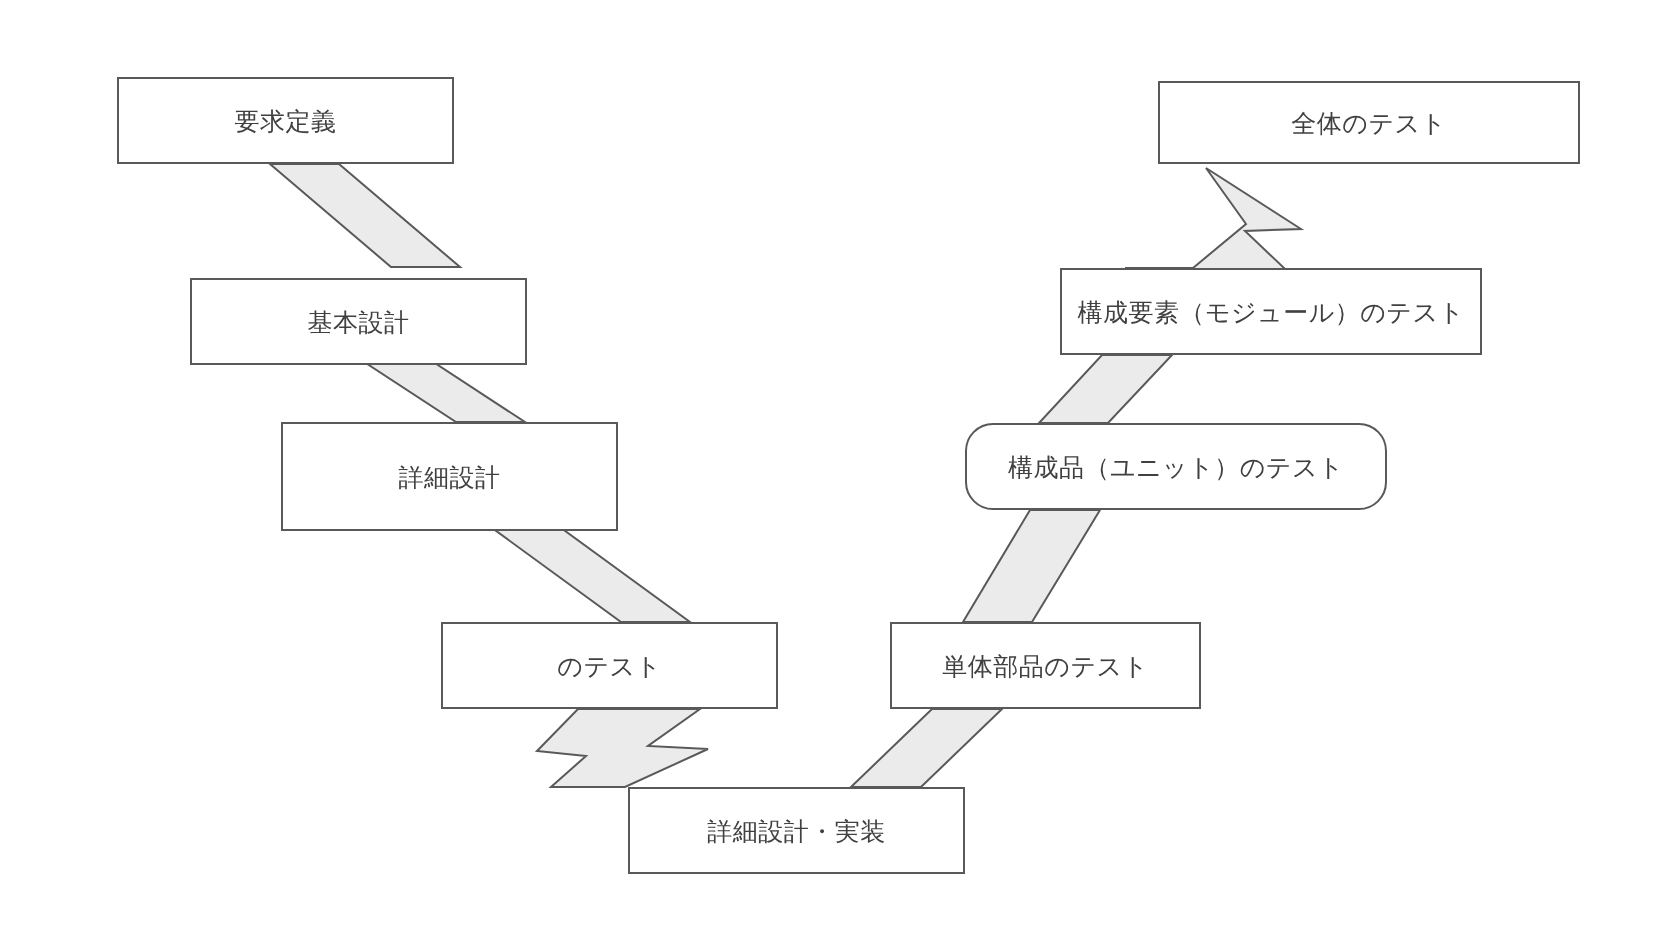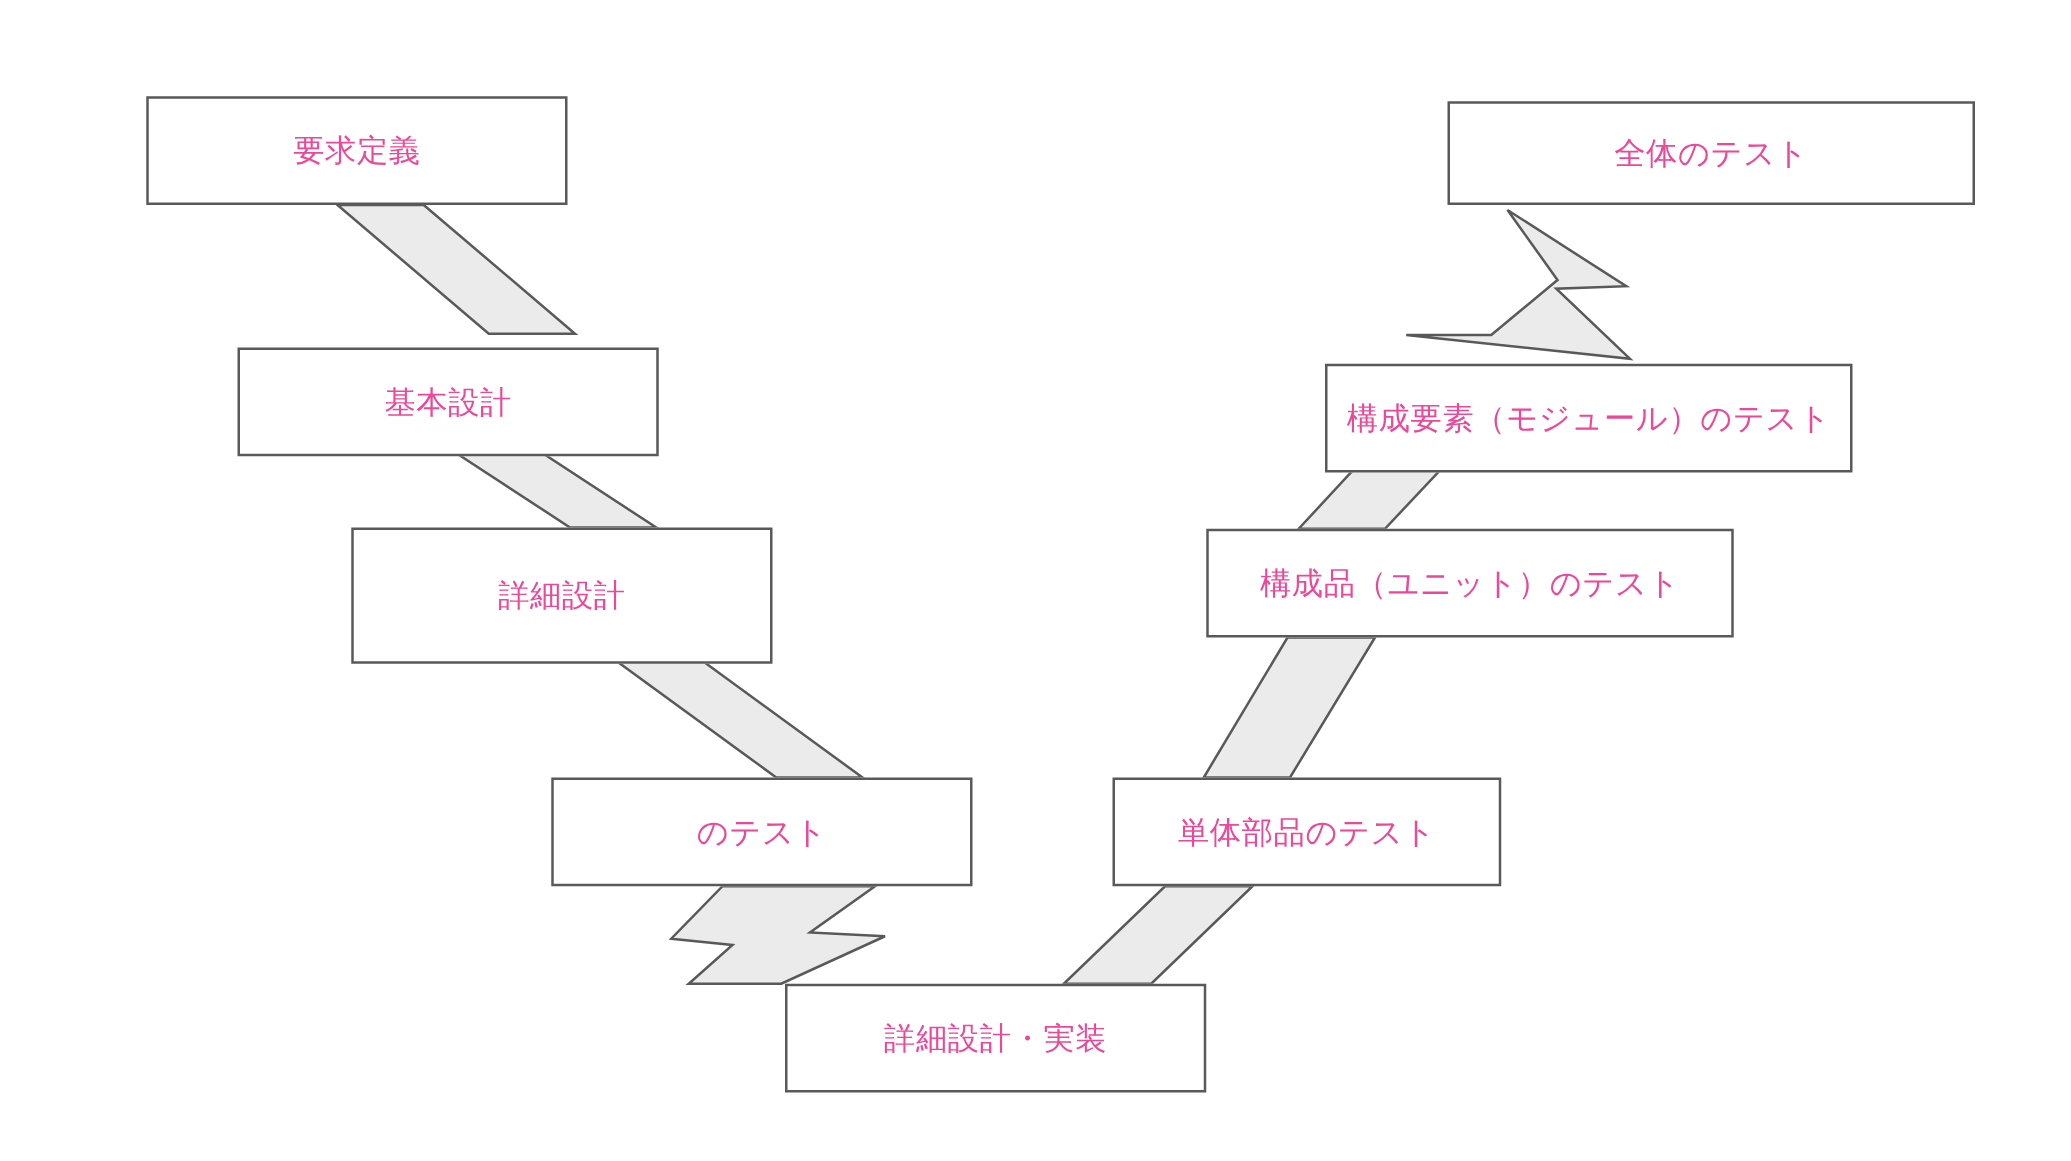--- a/index.html
+++ b/index.html
@@ -35,21 +35,21 @@
     box-sizing: border-box;
     background: #ffffff;
     border: 2px solid #595959;
     display: flex;
     align-items: center;
     justify-content: center;
   }
   .node-label {
     font-family: "Liberation Sans", "DejaVu Sans", sans-serif;
     font-size: 25px;
-    color: #ec4899;
+    color: #404040;
     line-height: 1.2;
     white-space: nowrap;
     letter-spacing: 0.5px;
   }
 </style>
 </head>
 <body>
 
 <div id="canvas">
 
@@ -90,25 +90,25 @@
   </div>
 
   <div class="node-box" style="left:628px; top:787px; width:337px; height:87px;">
     <span class="node-label">詳細設計・実装</span>
   </div>
 
   <div class="node-box" style="left:890px; top:622px; width:311px; height:87px;">
     <span class="node-label">単体部品のテスト</span>
   </div>
 
-  <div class="node-box" style="left:965px; top:423px; width:422px; height:87px;">
+  <div class="node-box" style="left:965px; top:423px; width:422px; height:87px;border-radius:28px;">
     <span class="node-label">構成品（ユニット）のテスト</span>
   </div>
 
-  <div class="node-box" style="left:1060px; top:268px; width:422px; height:87px;margin-top:23px;">
+  <div class="node-box" style="left:1060px; top:268px; width:422px; height:87px;">
     <span class="node-label">構成要素（モジュール）のテスト</span>
   </div>
 
   <div class="node-box" style="left:1158px; top:81px; width:422px; height:83px;">
     <span class="node-label">全体のテスト</span>
   </div>
 
 </div>
 
 </body></html>

